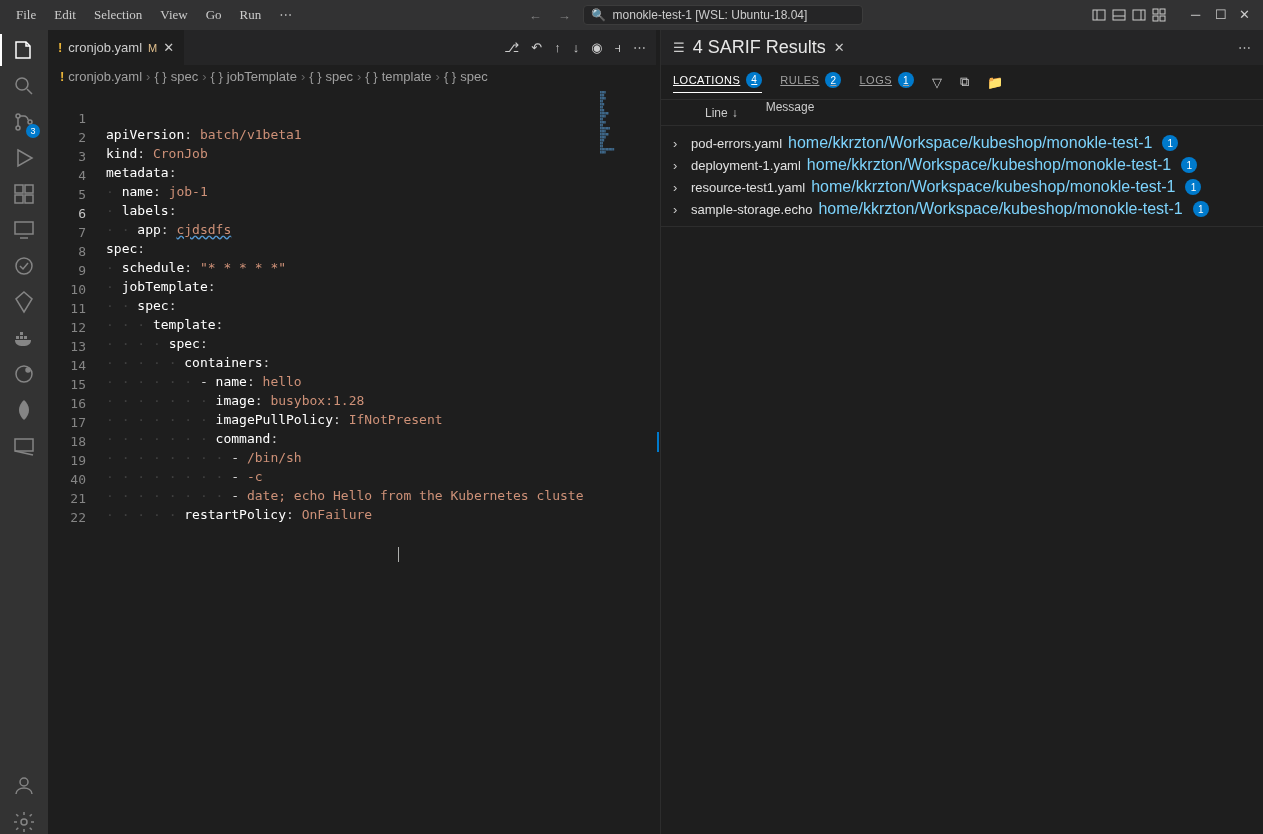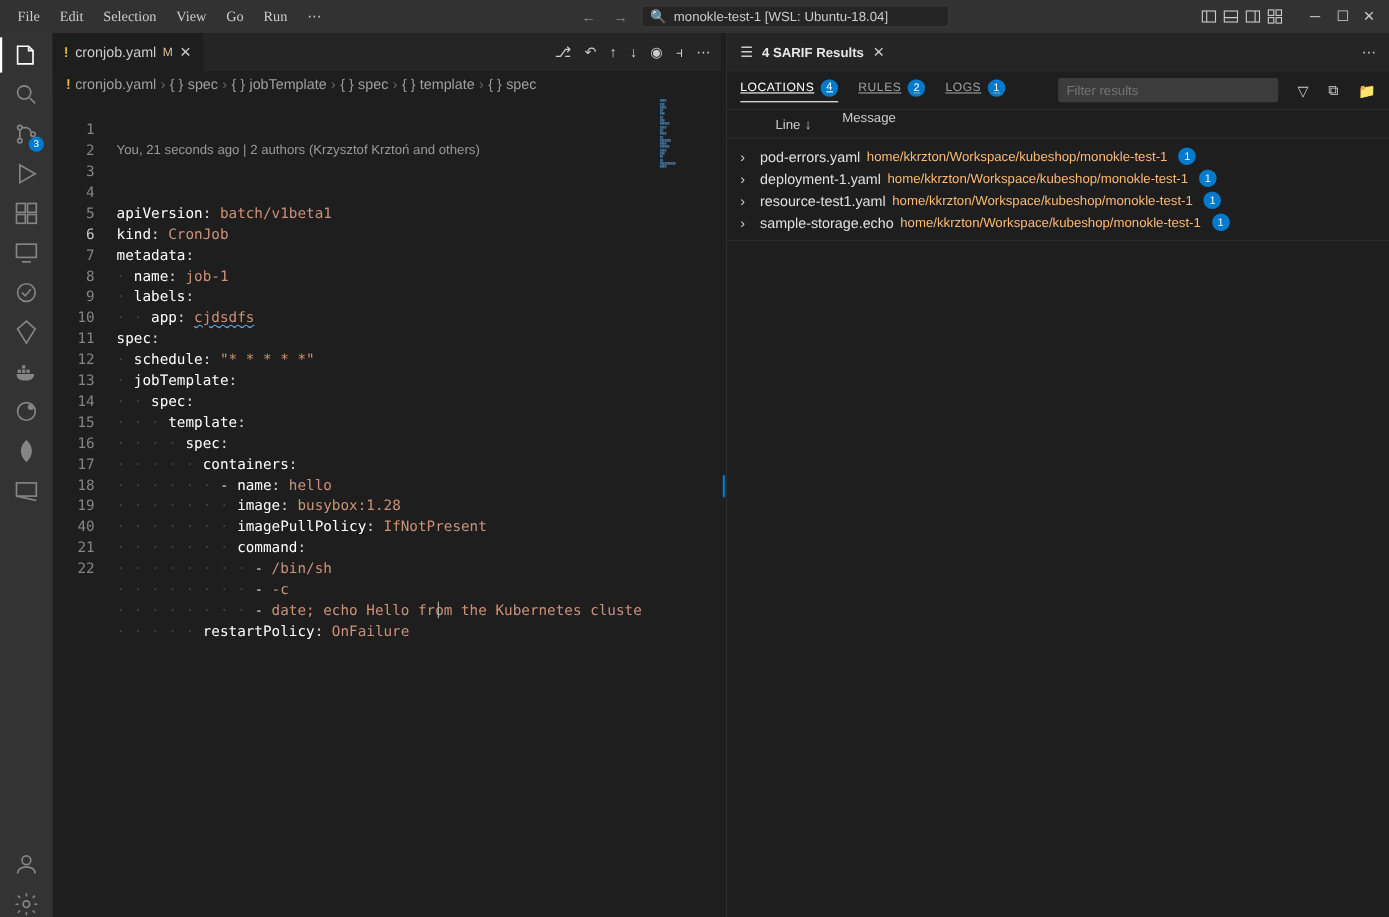--- a/index.html
+++ b/index.html
@@ -43,36 +43,36 @@
 .tk-punc { color: #d4d4d4; }
 .tk-wavy { text-decoration: underline wavy #569cd6; }
 .indent { color: #404040; }
 .minimap { position: absolute; right: 0; top: 0; width: 60px; height: 100%; background: #1e1e1e; opacity: 0.6; }
 .minimap-content { font-size: 2px; line-height: 3px; color: #569cd6; padding: 4px; white-space: pre; }
 .cursor { display: inline-block; width: 1px; height: 15px; background: #aeafad; vertical-align: middle; }
 .sash { width: 4px; background: #1e1e1e; cursor: col-resize; position: relative; }
 .sash::after { content:''; position:absolute; top:50%; left:1px; width:2px; height:20px; background:#007acc; }
 .panel { flex: 1; background: #1e1e1e; display: flex; flex-direction: column; border-left: 1px solid #2d2d2d; }
 .panel-tab { height: 35px; background: #252526; display: flex; align-items: center; padding: 0 12px; gap: 8px; }
-.panel-title { font-size: 12px; color: #e7e7e7; font-weight: bold; }
+.panel-title { font-size: 18px; color: #e7e7e7; }
 .panel-close { cursor: pointer; color: #cccccc; }
 .panel-actions { margin-left: auto; color: #cccccc; cursor: pointer; }
 .panel-toolbar { height: 35px; display: flex; align-items: center; padding: 0 12px; gap: 18px; border-bottom: 1px solid #2d2d2d; }
 .ptab { font-size: 11px; color: #a0a0a0; cursor: pointer; display: flex; align-items: center; gap: 6px; letter-spacing: 0.5px; padding-bottom: 4px; text-decoration: underline; }
 .ptab.active { color: #ffffff; border-bottom: 1px solid #ffffff; }
 .ptab-badge { background: #007acc; color: #fff; border-radius: 8px; min-width: 16px; height: 16px; font-size: 10px; display: inline-flex; align-items: center; justify-content: center; }
 .filter-box { flex: 1; background: #3c3c3c; border: none; border-radius: 2px; padding: 4px 8px; color: #cccccc; font-size: 12px; max-width: 200px; margin-left: auto; }
 .filter-icon { color: #cccccc; cursor: pointer; }
 .col-header { height: 26px; display: flex; padding-left: 44px; gap: 28px; font-size: 12px; color: #cccccc; border-bottom: 1px solid #2d2d2d; }
 .col-header span:first-child { display: flex; align-items: center; gap: 4px; }
 .results { padding: 6px 0; }
 .result-row { display: flex; align-items: center; padding: 2px 12px; gap: 6px; font-size: 13px; cursor: pointer; }
 .chev { color: #cccccc; width: 12px; }
 .file-name { color: #e0e0e0; }
-.file-path { color: #fdba74; font-size: 12px; }
+.file-path { color: #7dd3fc; font-size: 16px; }
 .row-badge { background: #007acc; color: #fff; border-radius: 8px; min-width: 16px; height: 16px; font-size: 10px; display: inline-flex; align-items: center; justify-content: center; margin-left: 4px; }
 .detail { flex: 1; border-top: 1px solid #2d2d2d; background: #1e1e1e; }
 svg { display: block; }
 </style>
 </head>
 <body>
 
 <div class="titlebar">
   <div class="menubar">
       <span class="menu-item">File</span>
@@ -279,21 +279,20 @@
             <div>15</div>
             <div>16</div>
             <div>17</div>
             <div>18</div>
             <div>19</div>
             <div>40</div>
             <div>21</div>
             <div>22</div>
           </div>
         <div class="code">
-          <div class="codelens">You, 21 seconds ago | 2 authors (Krzysztof Krztoń and others)</div>
           <div class="code-lines"><div><span class="tk-key">apiVersion</span><span class="tk-punc">: </span><span class="tk-str">batch/v1beta1</span></div><div><span class="tk-key">kind</span><span class="tk-punc">: </span><span class="tk-str">CronJob</span></div><div><span class="tk-key">metadata</span><span class="tk-punc">:</span></div><div><span class="indent">· </span><span class="tk-key">name</span><span class="tk-punc">: </span><span class="tk-str">job-1</span></div><div><span class="indent">· </span><span class="tk-key">labels</span><span class="tk-punc">:</span></div><div><span class="indent">· </span><span class="indent">· </span><span class="tk-key">app</span><span class="tk-punc">: </span><span class="tk-str tk-wavy">cjdsdfs</span></div><div><span class="tk-key">spec</span><span class="tk-punc">:</span></div><div><span class="indent">· </span><span class="tk-key">schedule</span><span class="tk-punc">: </span><span class="tk-str">"* * * * *"</span></div><div><span class="indent">· </span><span class="tk-key">jobTemplate</span><span class="tk-punc">:</span></div><div><span class="indent">· </span><span class="indent">· </span><span class="tk-key">spec</span><span class="tk-punc">:</span></div><div><span class="indent">· </span><span class="indent">· </span><span class="indent">· </span><span class="tk-key">template</span><span class="tk-punc">:</span></div><div><span class="indent">· </span><span class="indent">· </span><span class="indent">· </span><span class="indent">· </span><span class="tk-key">spec</span><span class="tk-punc">:</span></div><div><span class="indent">· </span><span class="indent">· </span><span class="indent">· </span><span class="indent">· </span><span class="indent">· </span><span class="tk-key">containers</span><span class="tk-punc">:</span></div><div><span class="indent">· </span><span class="indent">· </span><span class="indent">· </span><span class="indent">· </span><span class="indent">· </span><span class="indent">· </span><span class="tk-punc">- </span><span class="tk-key">name</span><span class="tk-punc">: </span><span class="tk-str">hello</span></div><div><span class="indent">· </span><span class="indent">· </span><span class="indent">· </span><span class="indent">· </span><span class="indent">· </span><span class="indent">· </span><span class="indent">· </span><span class="tk-key">image</span><span class="tk-punc">: </span><span class="tk-str">busybox:1.28</span></div><div><span class="indent">· </span><span class="indent">· </span><span class="indent">· </span><span class="indent">· </span><span class="indent">· </span><span class="indent">· </span><span class="indent">· </span><span class="tk-key">imagePullPolicy</span><span class="tk-punc">: </span><span class="tk-str">IfNotPresent</span></div><div><span class="indent">· </span><span class="indent">· </span><span class="indent">· </span><span class="indent">· </span><span class="indent">· </span><span class="indent">· </span><span class="indent">· </span><span class="tk-key">command</span><span class="tk-punc">:</span></div><div><span class="indent">· </span><span class="indent">· </span><span class="indent">· </span><span class="indent">· </span><span class="indent">· </span><span class="indent">· </span><span class="indent">· </span><span class="indent">· </span><span class="tk-punc">- </span><span class="tk-str">/bin/sh</span></div><div><span class="indent">· </span><span class="indent">· </span><span class="indent">· </span><span class="indent">· </span><span class="indent">· </span><span class="indent">· </span><span class="indent">· </span><span class="indent">· </span><span class="tk-punc">- </span><span class="tk-str">-c</span></div><div><span class="indent">· </span><span class="indent">· </span><span class="indent">· </span><span class="indent">· </span><span class="indent">· </span><span class="indent">· </span><span class="indent">· </span><span class="indent">· </span><span class="tk-punc">- </span><span class="tk-str">date; echo Hello from the Kubernetes cluste</span></div><div><span class="indent">· </span><span class="indent">· </span><span class="indent">· </span><span class="indent">· </span><span class="indent">· </span><span class="tk-key">restartPolicy</span><span class="tk-punc">: </span><span class="tk-str">OnFailure</span></div><div></div></div>
           <div style="position:absolute; left:300px; top:460px;" class="cursor"></div>
         </div>
         <div class="minimap">
           <div class="minimap-content">████<br>███<br>████<br>██<br>███<br>██<br>███<br>██████<br>████<br>██<br>████<br>██<br>███████<br>████<br>██████<br>████<br>███<br>██<br>██<br>██████████<br>████</div>
         </div>
       </div>
     </div>
 
     <div class="sash"></div>
@@ -313,21 +312,20 @@
             </div>
             <div class="ptab">
               <span>RULES</span>
               <span class="ptab-badge">2</span>
             </div>
             <div class="ptab">
               <span>LOGS</span>
               <span class="ptab-badge">1</span>
             </div>
           </div>
-        <input class="filter-box" placeholder="Filter results" style="">
         <span class="filter-icon">▽</span>
         <span class="filter-icon">⧉</span>
         <span class="filter-icon">📁</span>
       </div>
       <div class="col-header">
         <span>
             <span>Line</span> 
             <span>↓</span>
           </span>
         <span>Message</span>

